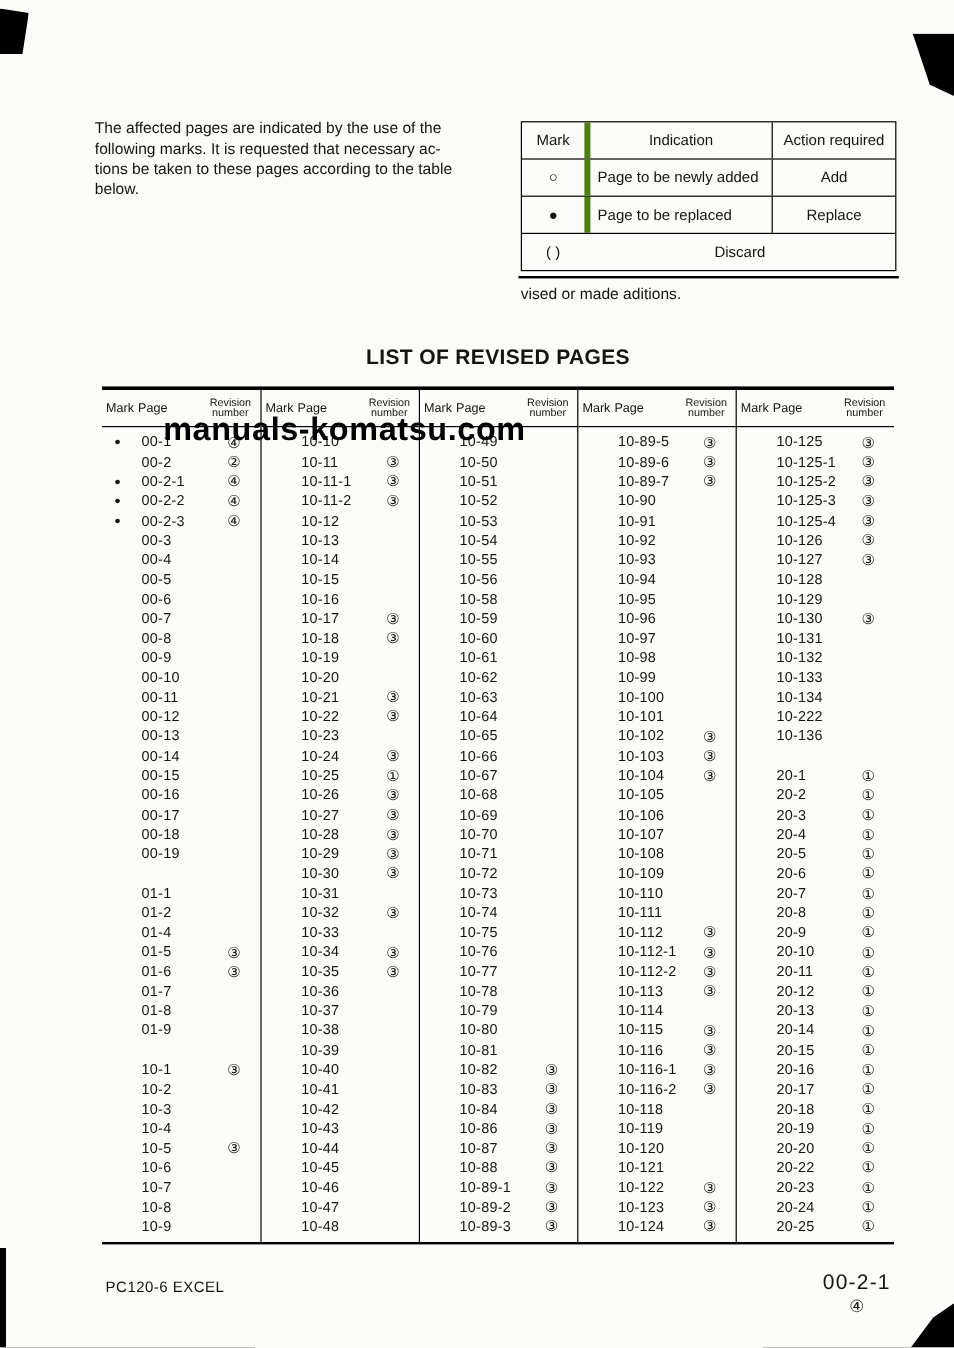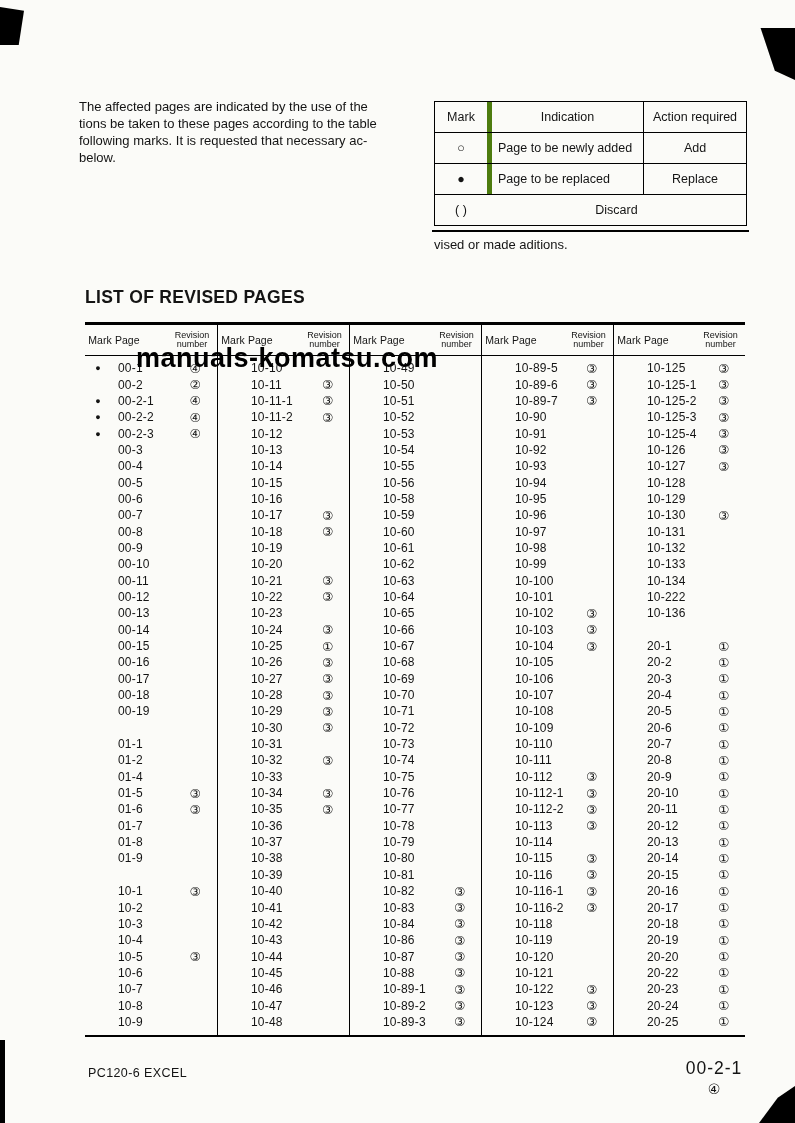--- a/index.html
+++ b/index.html
@@ -27,21 +27,21 @@
   .mt-row:first-child { border-top:none; height:30px; }
   .mt-mark { width:52px; display:flex; align-items:center; justify-content:center; }
   .mt-ind  { width:157px; border-left:5px solid #4d7c0f; border-right:1px solid #000;
              display:flex; align-items:center; padding-left:6px; }
   .mt-act  { flex:1; display:flex; align-items:center; justify-content:center; }
   .mt-head .mt-ind { justify-content:center; padding-left:0; }
   .mt-underline { position:absolute; left:432px; top:230px; width:317px; height:2px; background:#000; }
 
   .note { position:absolute; left:434px; top:237px; width:330px; font-size:13px; line-height:16.8px; }
 
-  .list-heading { position:absolute; left:85px; top:287px; width:660px; text-align:left;
+  .list-heading { position:absolute; left:85px; top:287px; width:660px; text-align:center;
                   font-size:17.5px; font-weight:bold; letter-spacing:.3px; }
 
   
   .rev-table { position:absolute; left:85px; top:322px; width:660px; display:flex;
                border-top:3px solid #000; border-bottom:2px solid #000; }
   .group { width:132px; }
   .group + .group { border-left:1px solid #000; }
   .ghead { display:flex; height:31px; align-items:center; border-bottom:1px solid #000; font-size:10.5px; }
   .h-mark { width:30px; text-align:center; }
   .h-page { width:54px; }
@@ -66,22 +66,22 @@
 
 <div class="page">
 
   <div class="blot-tl"></div>
   <div class="blot-tr"></div>
   <div class="blot-br"></div>
   <div class="blot-bl"></div>
 
   <div class="intro">
     <div>The affected pages are indicated by the use of the</div>
+    <div>following marks.  It is requested that necessary ac-</div>
     <div>tions be taken to these pages according to the table</div>
-    <div>following marks.  It is requested that necessary ac-</div>
     <div>below.</div>
   </div>
 
   <div class="marks-table">
     <div class="mt-row mt-head">
       <span class="mt-mark">Mark</span>
       <span class="mt-ind">Indication</span>
       <span class="mt-act">Action required</span>
     </div>
     <div class="mt-row">

